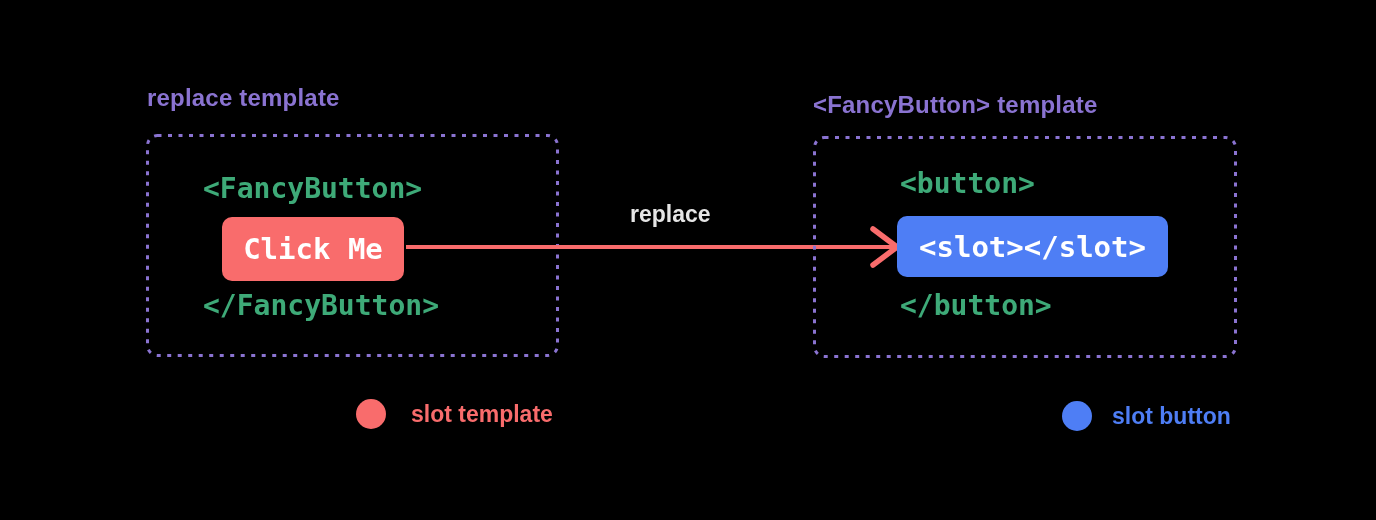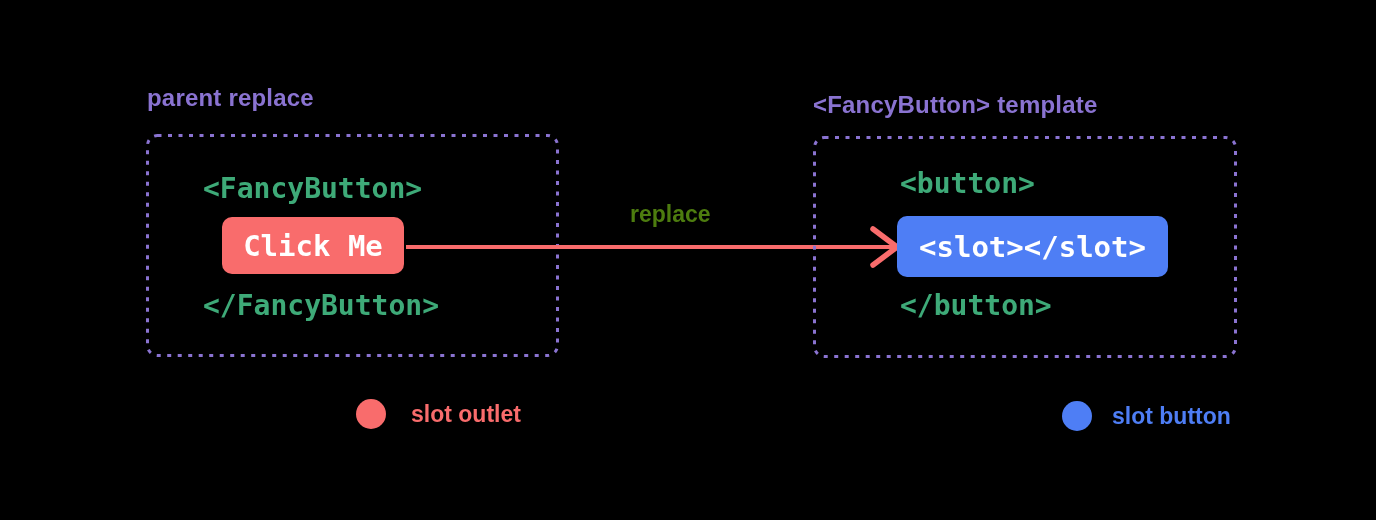--- a/index.html
+++ b/index.html
@@ -53,21 +53,21 @@
     color: #ffffff;
     white-space: nowrap;
   }
   .btn-red  { background: #f96c6c; }
   .btn-blue { background: #4e7ef5; }
 
   
   .arrow-label {
     font-size: 23px;
     font-weight: bold;
-    color: #4d7c0f;
+    color: #e5e5e5;
     white-space: nowrap;
   }
 
   
   .legend-dot {
     position: absolute;
     width: 30px; height: 30px;
     border-radius: 50%;
   }
   .dot-red  { background: #f96c6c; }
@@ -76,29 +76,29 @@
     font-size: 23px;
     font-weight: bold;
     white-space: nowrap;
   }
   .legend-label.red  { color: #f96c6c; }
   .legend-label.blue { color: #4e7ef5; }
 </style>
 </head>
 <body>
 
-<div class="abs panel-title" style="left:147px; top:84px;">parent replace</div>
+<div class="abs panel-title" style="left:147px; top:84px;">replace template</div>
 
 <svg class="dashed-box" style="left:146px; top:134px;" width="413" height="223">
   <rect x="1.5" y="1.5" width="410" height="220" rx="10" ry="10"></rect>
 </svg>
 
 <div class="abs code-tag" style="left:203px; top:173px;">&lt;FancyButton&gt;</div>
 
-<div class="diagram-btn btn-red" style="left:222px; top:217px; width:182px; height:57px;">Click Me</div>
+<div class="diagram-btn btn-red" style="left:222px; top:217px; width:182px; height:64px;">Click Me</div>
 
 <div class="abs code-tag" style="left:203px; top:290px;">&lt;/FancyButton&gt;</div>
 
 <div class="abs arrow-label" style="left:630px; top:201px;">replace</div>
 
 <svg class="abs" style="left:406px; top:222px;" width="498" height="50">
   <line x1="0" y1="25" x2="488" y2="25" stroke="#f96c6c" stroke-width="4"></line>
   <polyline points="467,7 491,25 467,43" fill="none" stroke="#f96c6c" stroke-width="5.5" stroke-linecap="round" stroke-linejoin="round"></polyline>
 </svg>
 
@@ -108,16 +108,16 @@
   <rect x="1.5" y="1.5" width="421" height="219" rx="10" ry="10"></rect>
 </svg>
 
 <div class="abs code-tag" style="left:900px; top:168px;">&lt;button&gt;</div>
 
 <div class="diagram-btn btn-blue" style="left:897px; top:216px; width:271px; height:61px;">&lt;slot&gt;&lt;/slot&gt;</div>
 
 <div class="abs code-tag" style="left:900px; top:290px;">&lt;/button&gt;</div>
 
 <div class="legend-dot dot-red" style="left:356px; top:399px;"></div>
-<div class="abs legend-label red" style="left:411px; top:401px;">slot outlet</div>
+<div class="abs legend-label red" style="left:411px; top:401px;">slot template</div>
 
 <div class="legend-dot dot-blue" style="left:1062px; top:401px;"></div>
 <div class="abs legend-label blue" style="left:1112px; top:403px;">slot button</div>
 
 </body></html>

